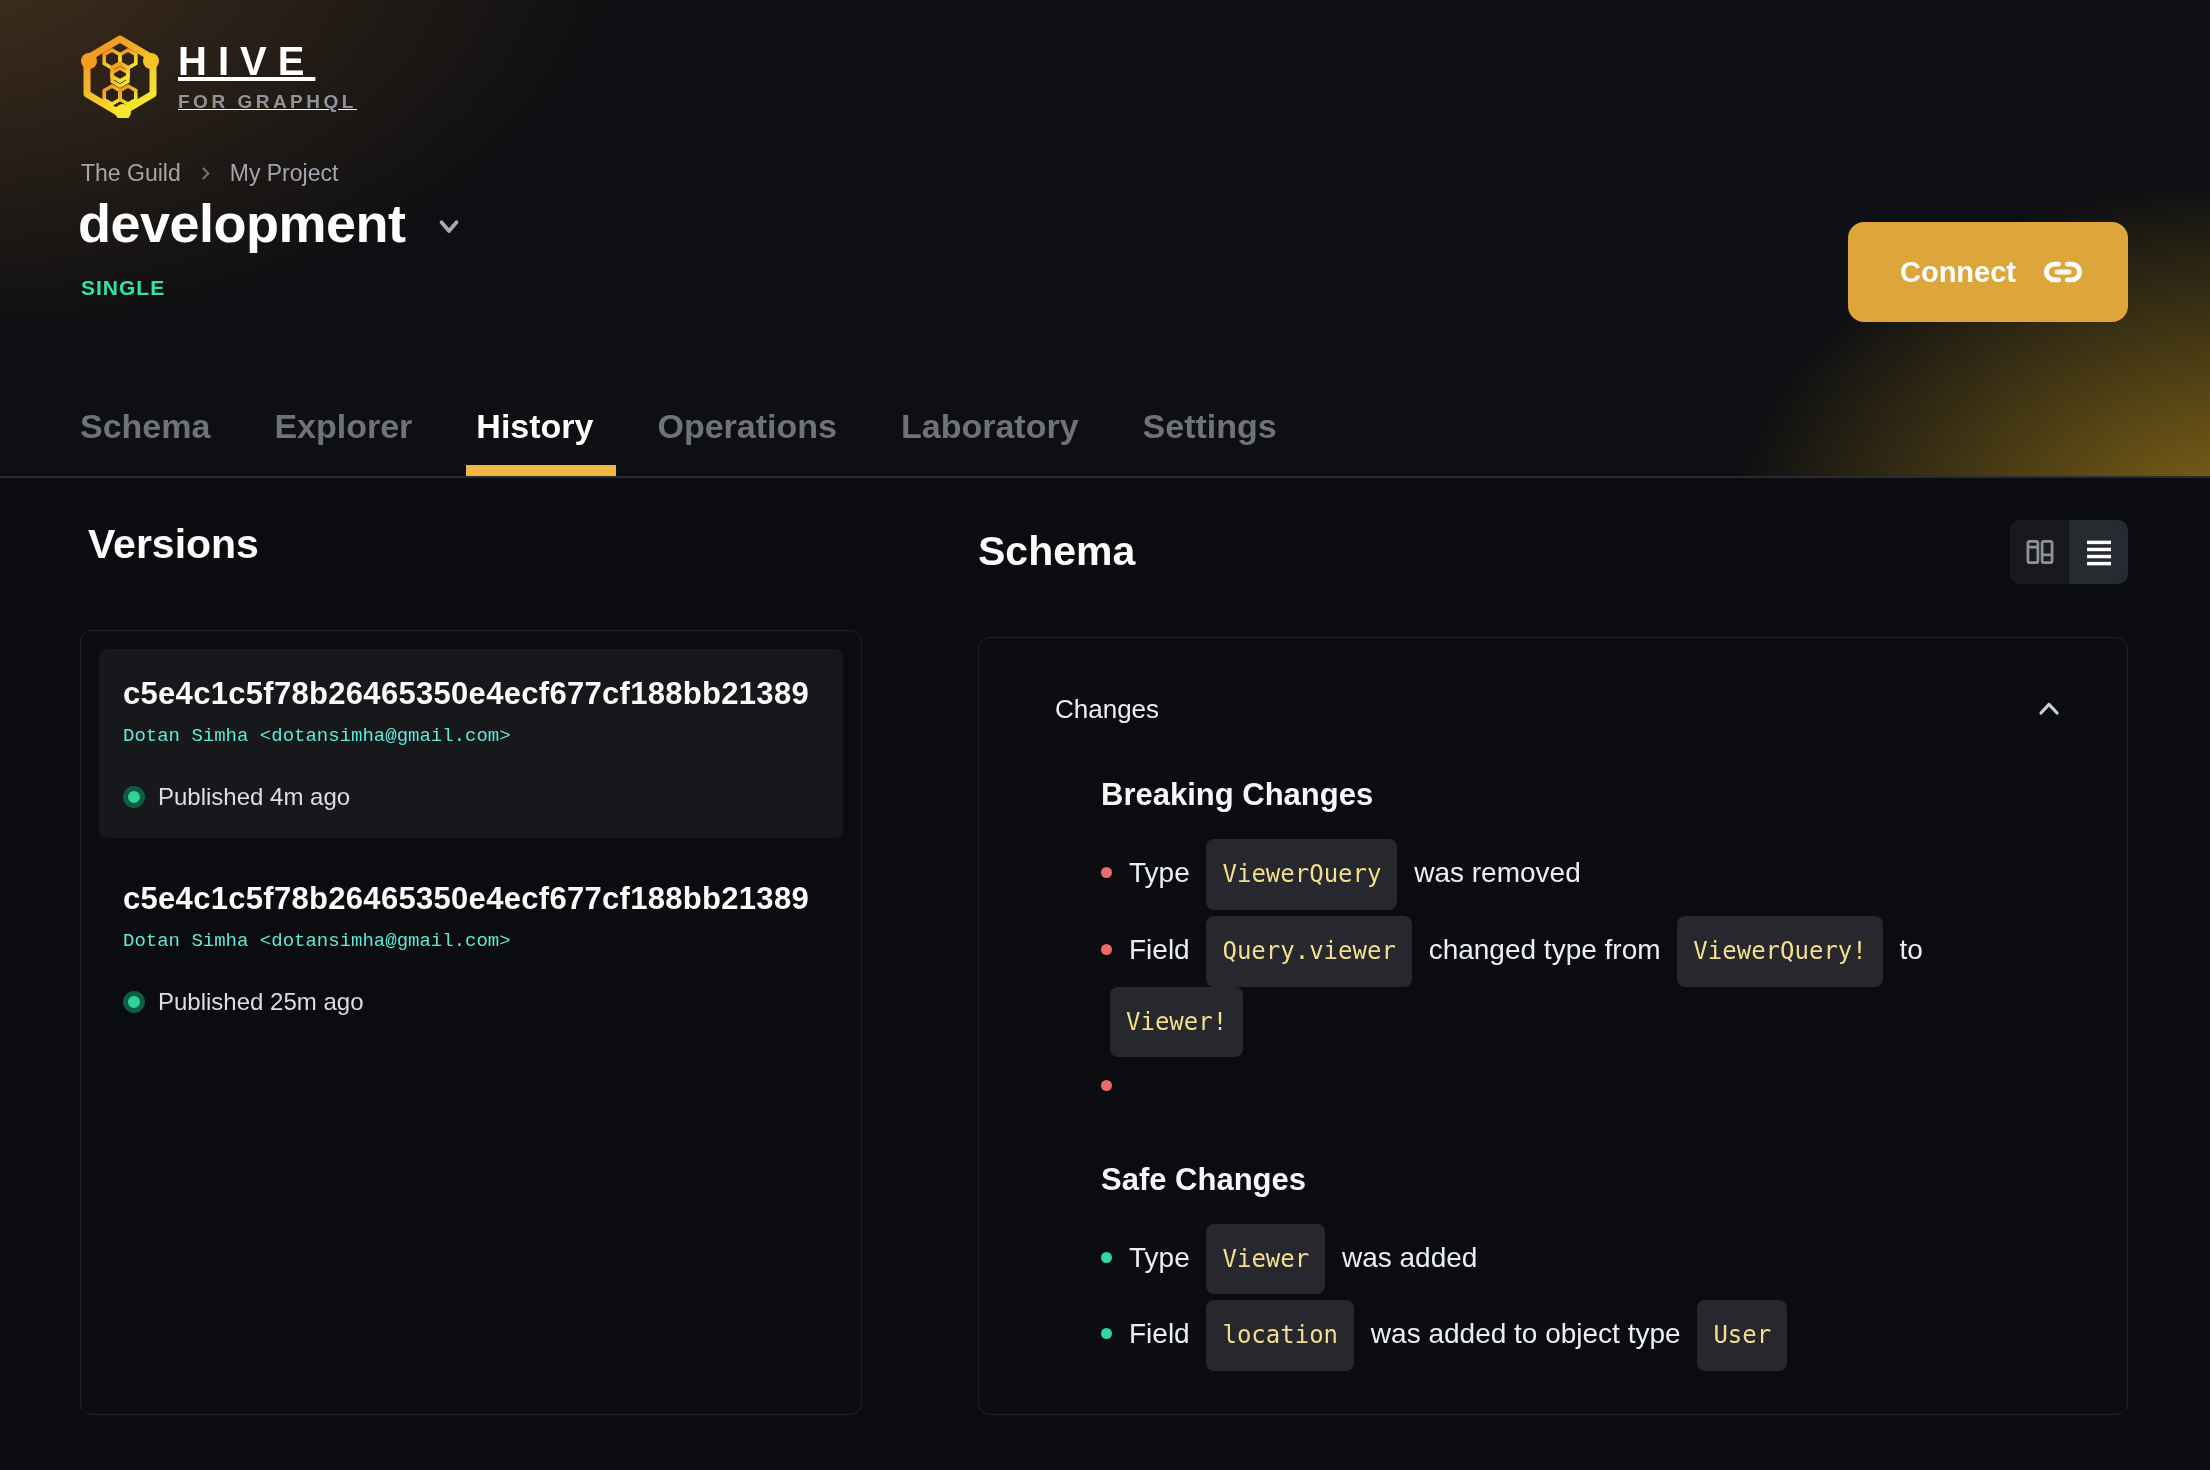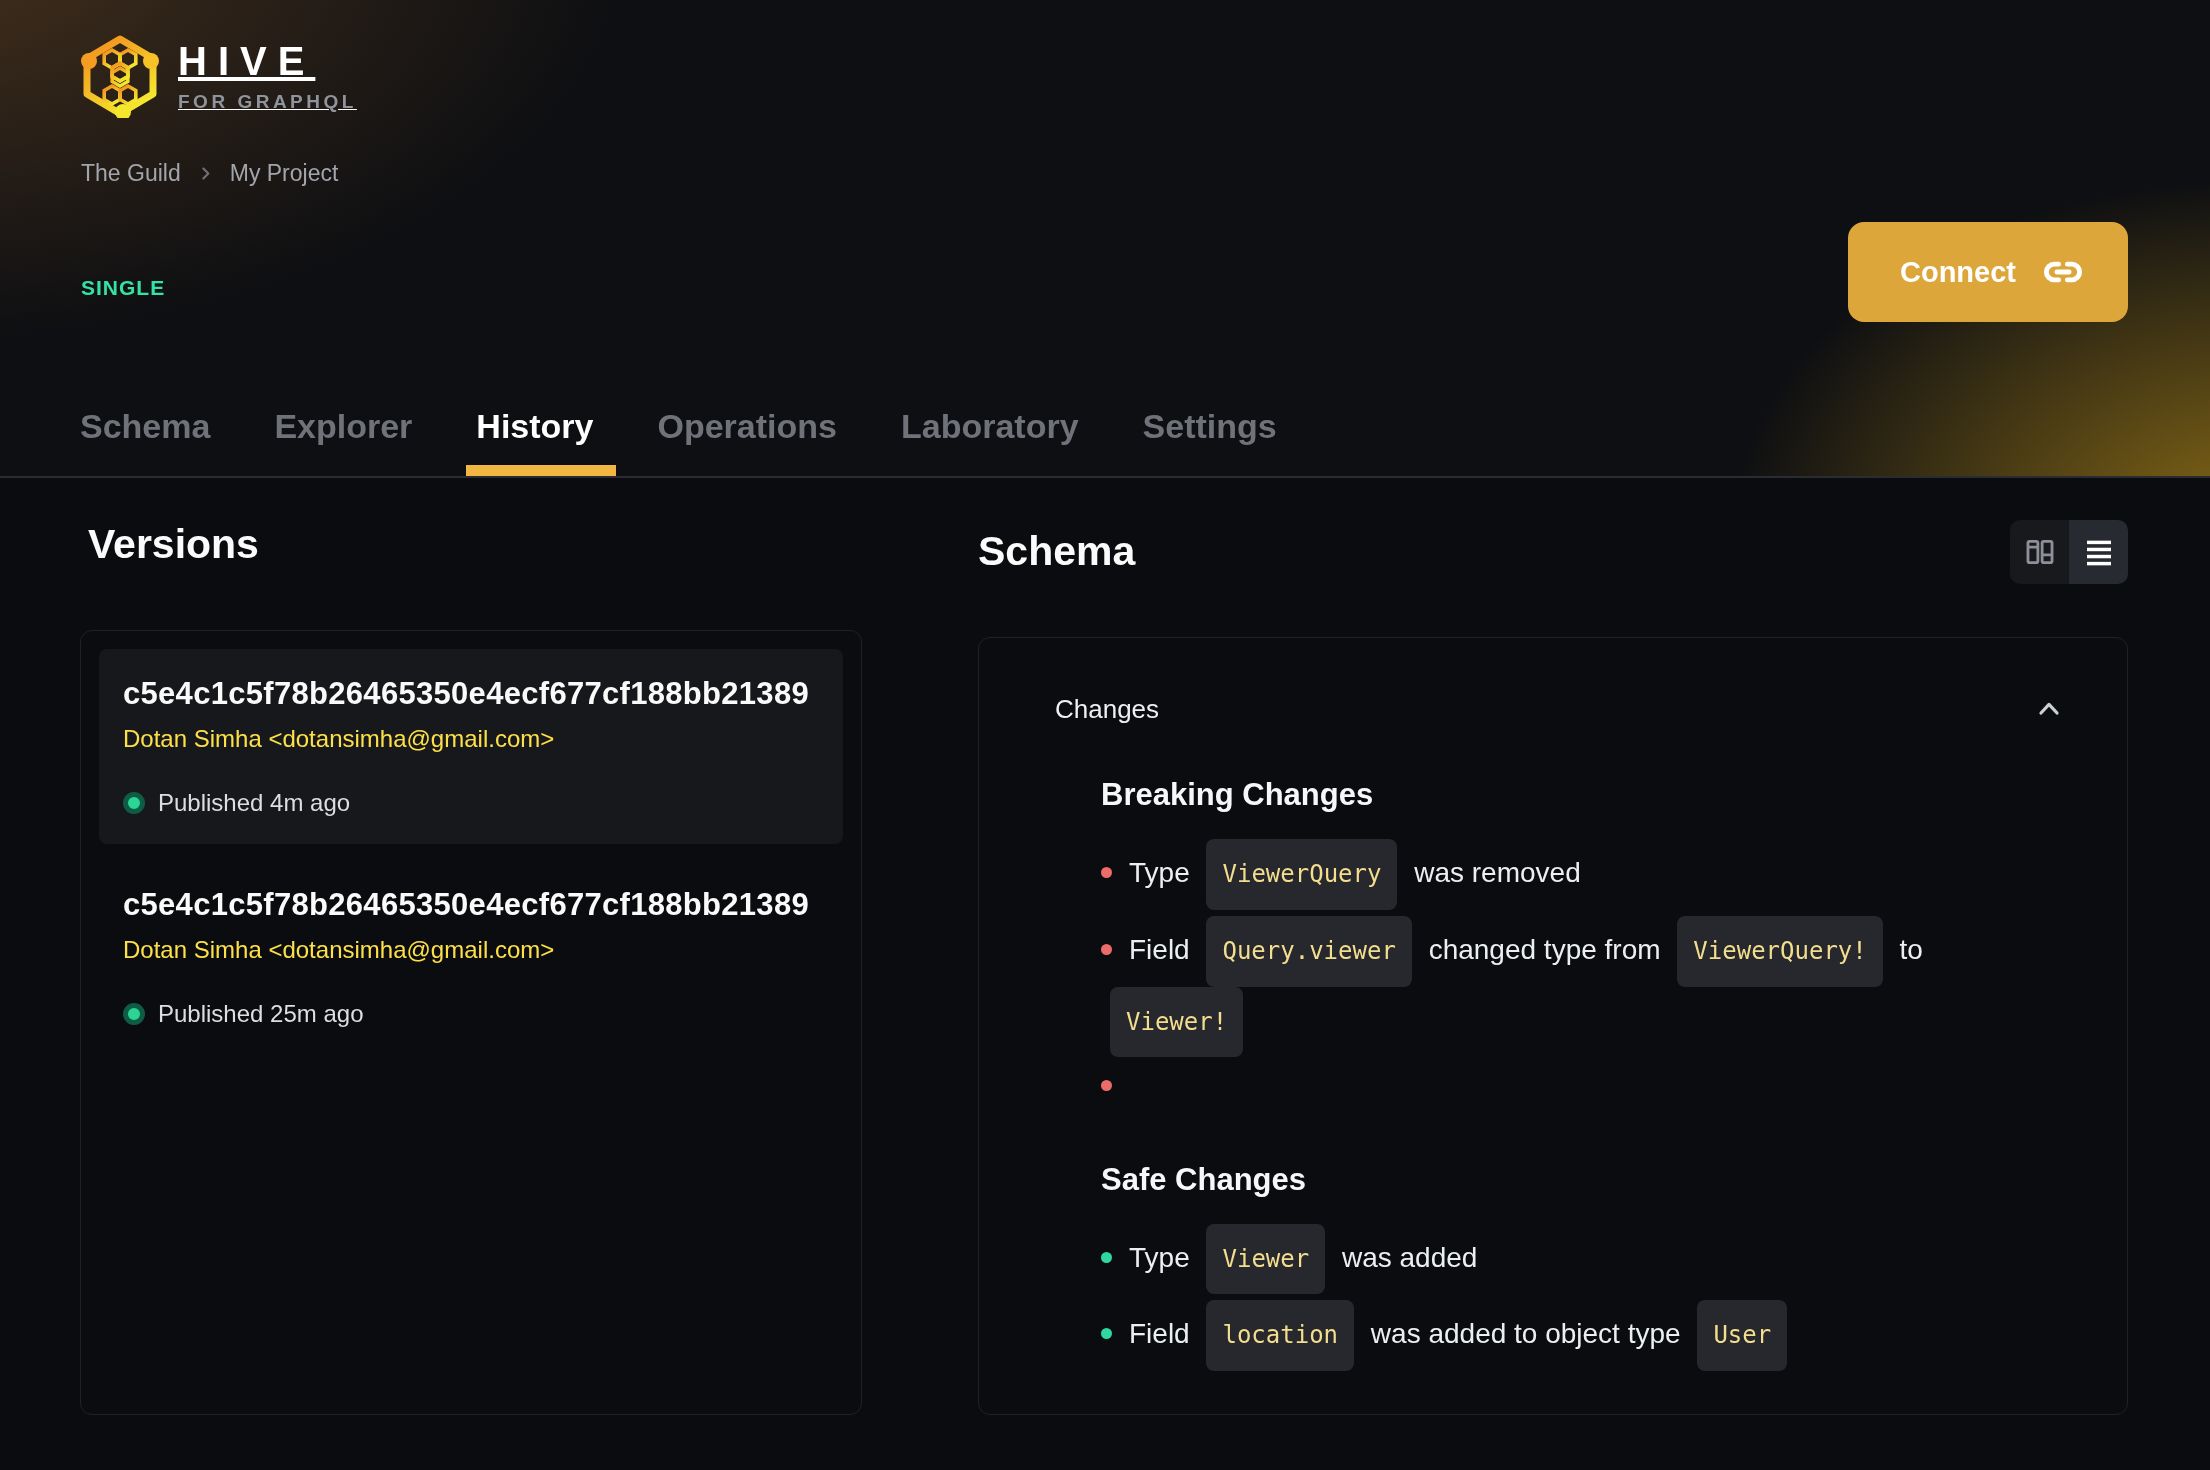--- a/index.html
+++ b/index.html
@@ -44,21 +44,21 @@
   .tab.active { color:#ffffff; }
   .tab.active::after { content:""; position:absolute; left:-10px; right:-22px; bottom:0; height:11px; background:#f2b643; }
 
   
   .versions-title { position:absolute; left:88px; top:521px; font-size:41px; font-weight:800; color:#fbfbfc; }
   .versions-panel { position:absolute; left:80px; top:630px; width:782px; height:785px;
     border:1.5px solid #1f2127; border-radius:12px; padding:18px; }
   .version-card { width:100%; border-radius:8px; padding:27px 24px; margin-bottom:16px; cursor:pointer; }
   .version-card.highlighted { background:#17181c; }
   .version-hash { font-size:31px; font-weight:700; color:#fafafa; letter-spacing:0.3px; white-space:nowrap; }
-  .version-author { margin-top:13px; font-size:24px; color:#fde047; }
+  .version-author { margin-top:13px; font-size:19px; color:#5eead4;font-family:Liberation Mono, monospace; }
   .version-status { margin-top:36px; display:flex; align-items:center; font-size:24px; color:#dcdee1; }
   .status-dot { width:22px; height:22px; border-radius:50%; background:#2bd596; border:5px solid #0f5c45; margin-right:13px; flex:none; }
 
   
   .schema-head { position:absolute; left:978px; top:520px; width:1150px; display:flex;
     align-items:flex-start; justify-content:space-between; }
   .schema-title { font-size:41px; font-weight:800; color:#fbfbfc; margin-top:8px; }
   .view-toggle { display:flex; height:64px; border-radius:10px; overflow:hidden; }
   .toggle-btn { width:59px; height:64px; border:none; cursor:pointer; display:flex; align-items:center; justify-content:center; }
   .toggle-btn.left { background:#17191d; }
@@ -119,20 +119,28 @@
     <div class="breadcrumb">
       <span class="crumb">The Guild</span>
       <span class="crumb-sep">
         <svg width="17" height="17" viewBox="0 0 24 24" fill="none" stroke="#6f7177" stroke-width="3" stroke-linecap="round" stroke-linejoin="round">
             <polyline points="9 5 16 12 9 19"></polyline>
           </svg>
       </span>
       <span class="crumb">My Project</span>
     </div>
 
+    <div class="title-row">
+      <span class="target-title">development</span>
+      <span class="title-caret">
+        <svg width="30" height="30" viewBox="0 0 24 24" fill="none" stroke="#a9abb1" stroke-width="3" stroke-linecap="round" stroke-linejoin="round">
+            <polyline points="6 9 12 16 18 9"></polyline>
+          </svg>
+      </span>
+    </div>
 
     <div class="single-badge">SINGLE</div>
 
     <button class="connect-btn">
       <span class="connect-label">Connect</span>
       <svg width="42" height="42" viewBox="0 0 24 24" fill="none" stroke="#ffffff" stroke-width="2.8" stroke-linecap="round" stroke-linejoin="round">
         <path d="M9.5 7.5 H7 a4.5 4.5 0 0 0 0 9 h2.5"></path>
         <path d="M14.5 7.5 H17 a4.5 4.5 0 0 1 0 9 h-2.5"></path>
         <line x1="8.5" y1="12" x2="15.5" y2="12"></line>
       </svg>

